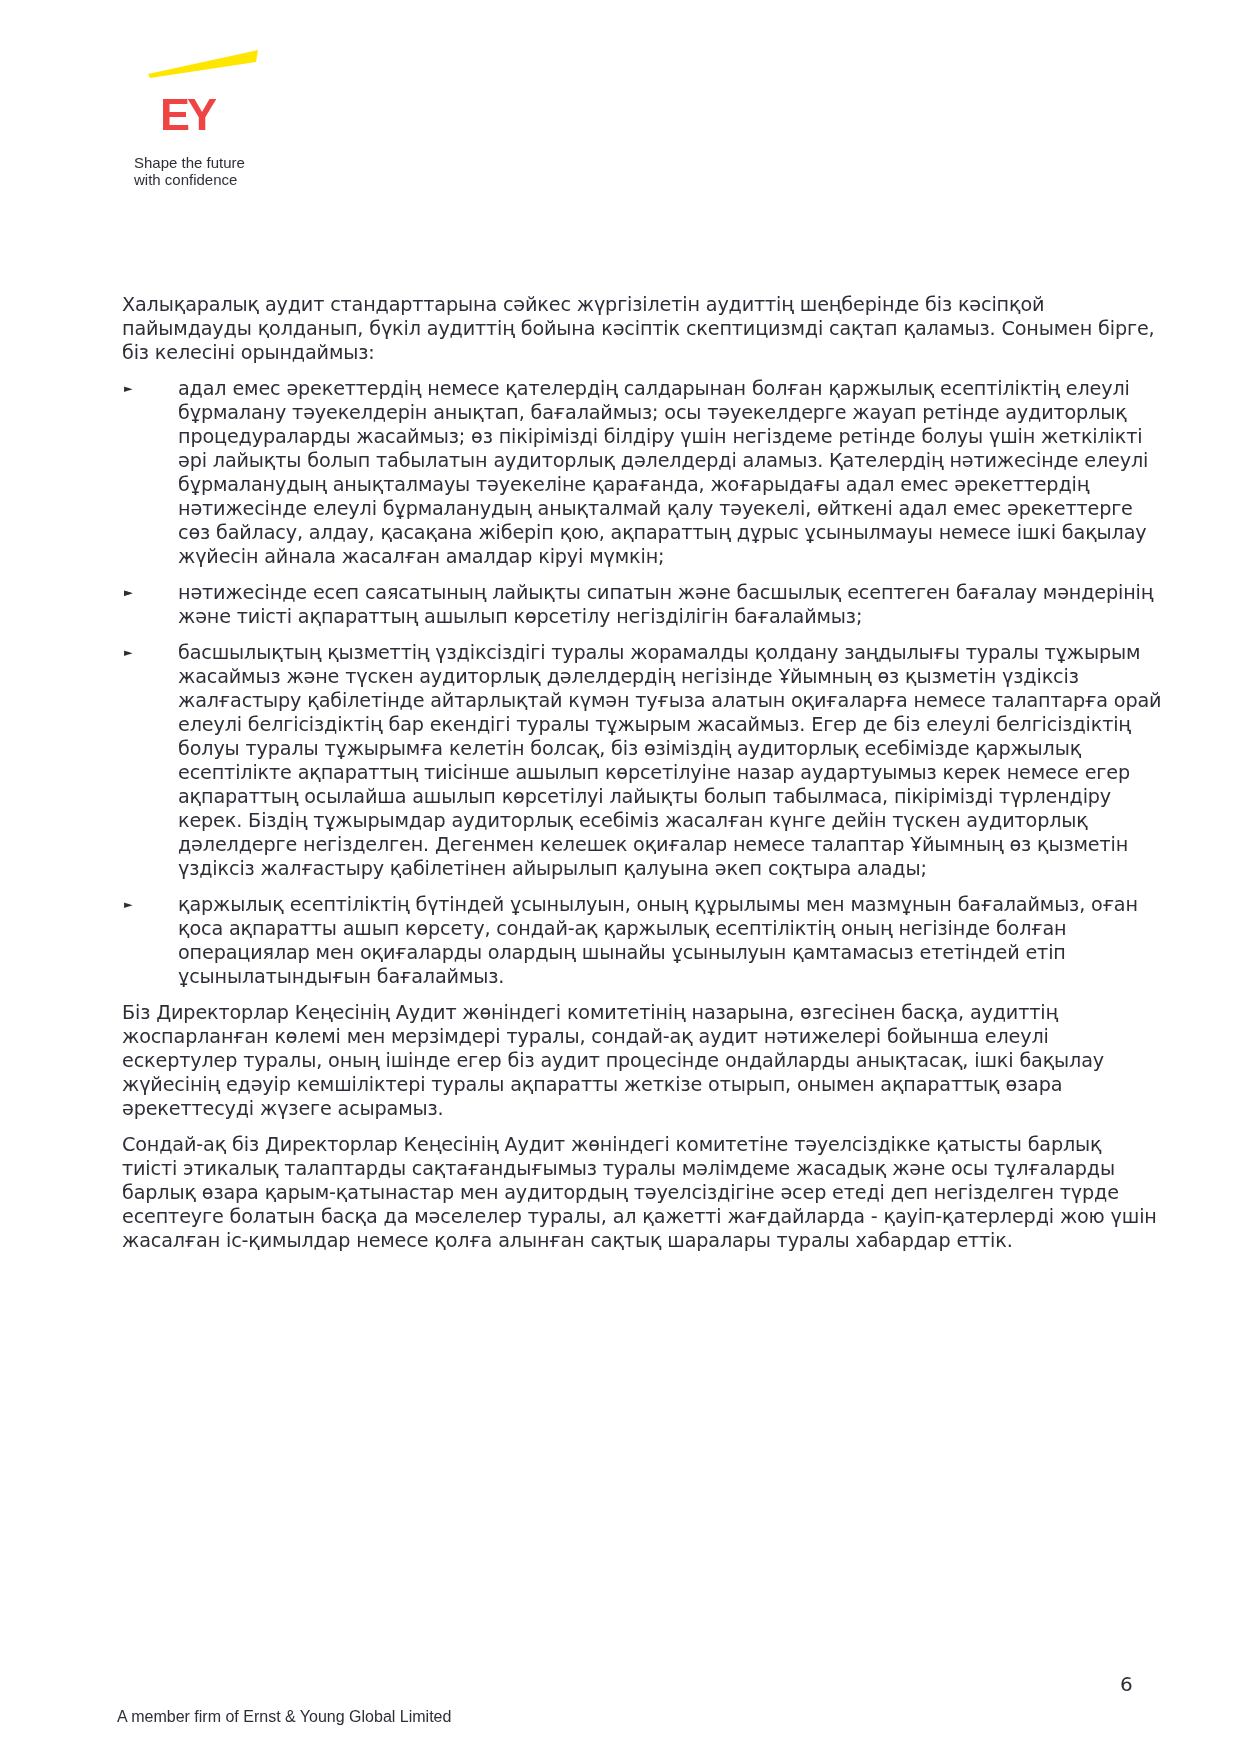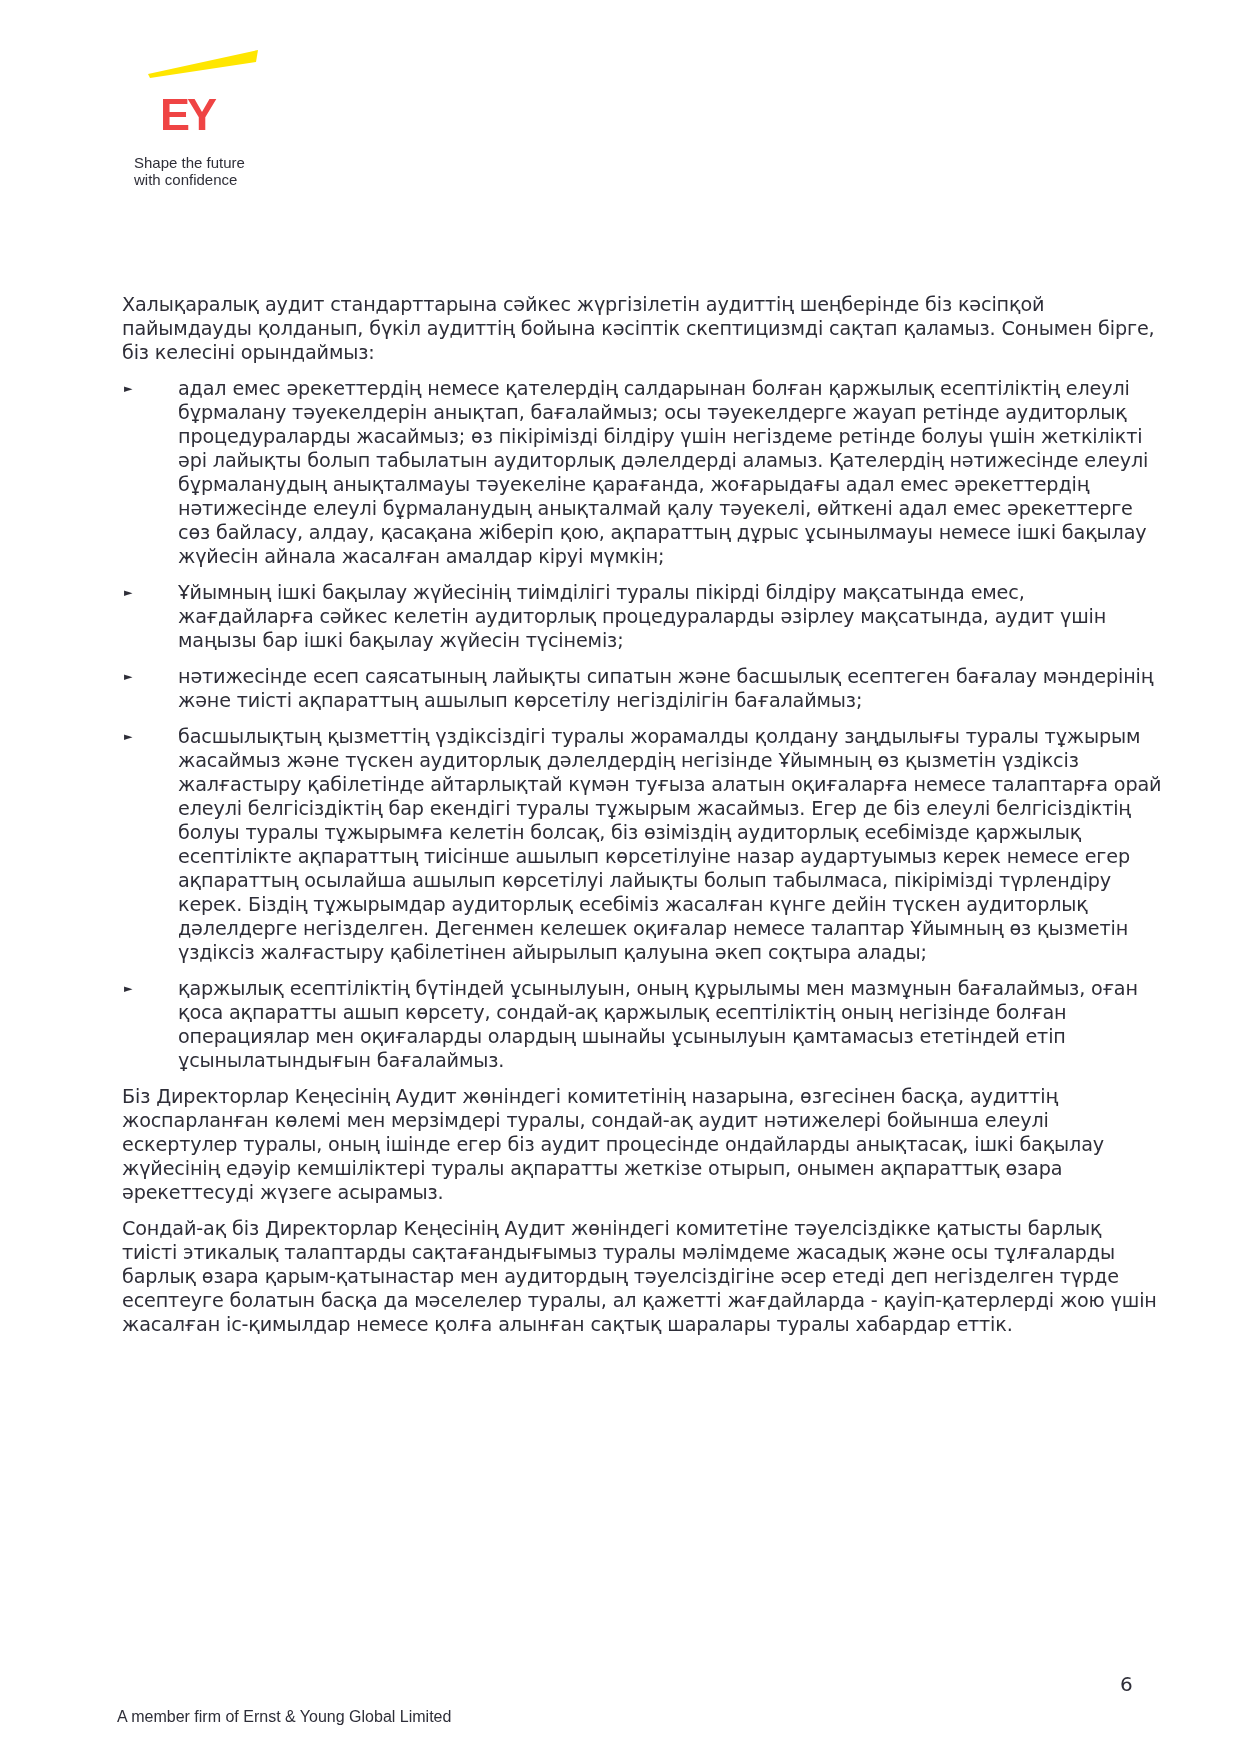--- a/index.html
+++ b/index.html
@@ -37,21 +37,20 @@
 
 <div class="content">
   <p>Халықаралық аудит стандарттарына сәйкес жүргізілетін аудиттің шеңберінде біз кәсіпқой пайымдауды қолданып, бүкіл аудиттің бойына кәсіптік скептицизмді сақтап қаламыз. Сонымен бірге, біз келесіні орындаймыз:</p>
   <ul>
     <li>
       <span class="bullet">►</span>
       <span>адал емес әрекеттердің немесе қателердің салдарынан болған қаржылық есептіліктің елеулі бұрмалану тәуекелдерін анықтап, бағалаймыз; осы тәуекелдерге жауап ретінде аудиторлық процедураларды жасаймыз; өз пікірімізді білдіру үшін негіздеме ретінде болуы үшін жеткілікті әрі лайықты болып табылатын аудиторлық дәлелдерді аламыз. Қателердің нәтижесінде елеулі бұрмаланудың анықталмауы тәуекеліне қарағанда, жоғарыдағы адал емес әрекеттердің нәтижесінде елеулі бұрмаланудың анықталмай қалу тәуекелі, өйткені адал емес әрекеттерге сөз байласу, алдау, қасақана жіберіп қою, ақпараттың дұрыс ұсынылмауы немесе ішкі бақылау жүйесін айнала жасалған амалдар кіруі мүмкін;</span>
     </li>
     <li>
       <span class="bullet">►</span>
-      <span>Ұйымның ішкі бақылау жүйесінің тиімділігі туралы пікірді білдіру мақсатында емес, жағдайларға сәйкес келетін аудиторлық процедураларды әзірлеу мақсатында, аудит үшін маңызы бар ішкі бақылау жүйесін түсінеміз;</span>
     </li>
     <li>
       <span class="bullet">►</span>
       <span>нәтижесінде есеп саясатының лайықты сипатын және басшылық есептеген бағалау мәндерінің және тиісті ақпараттың ашылып көрсетілу негізділігін бағалаймыз;</span>
     </li>
     <li>
       <span class="bullet">►</span>
       <span>басшылықтың қызметтің үздіксіздігі туралы жорамалды қолдану заңдылығы туралы тұжырым жасаймыз және түскен аудиторлық дәлелдердің негізінде Ұйымның өз қызметін үздіксіз жалғастыру қабілетінде айтарлықтай күмән туғыза алатын оқиғаларға немесе талаптарға орай елеулі белгісіздіктің бар екендігі туралы тұжырым жасаймыз. Егер де біз елеулі белгісіздіктің болуы туралы тұжырымға келетін болсақ, біз өзіміздің аудиторлық есебімізде қаржылық есептілікте ақпараттың тиісінше ашылып көрсетілуіне назар аудартуымыз керек немесе егер ақпараттың осылайша ашылып көрсетілуі лайықты болып табылмаса, пікірімізді түрлендіру керек. Біздің тұжырымдар аудиторлық есебіміз жасалған күнге дейін түскен аудиторлық дәлелдерге негізделген. Дегенмен келешек оқиғалар немесе талаптар Ұйымның өз қызметін үздіксіз жалғастыру қабілетінен айырылып қалуына әкеп соқтыра алады;</span>
     </li>
     <li>

